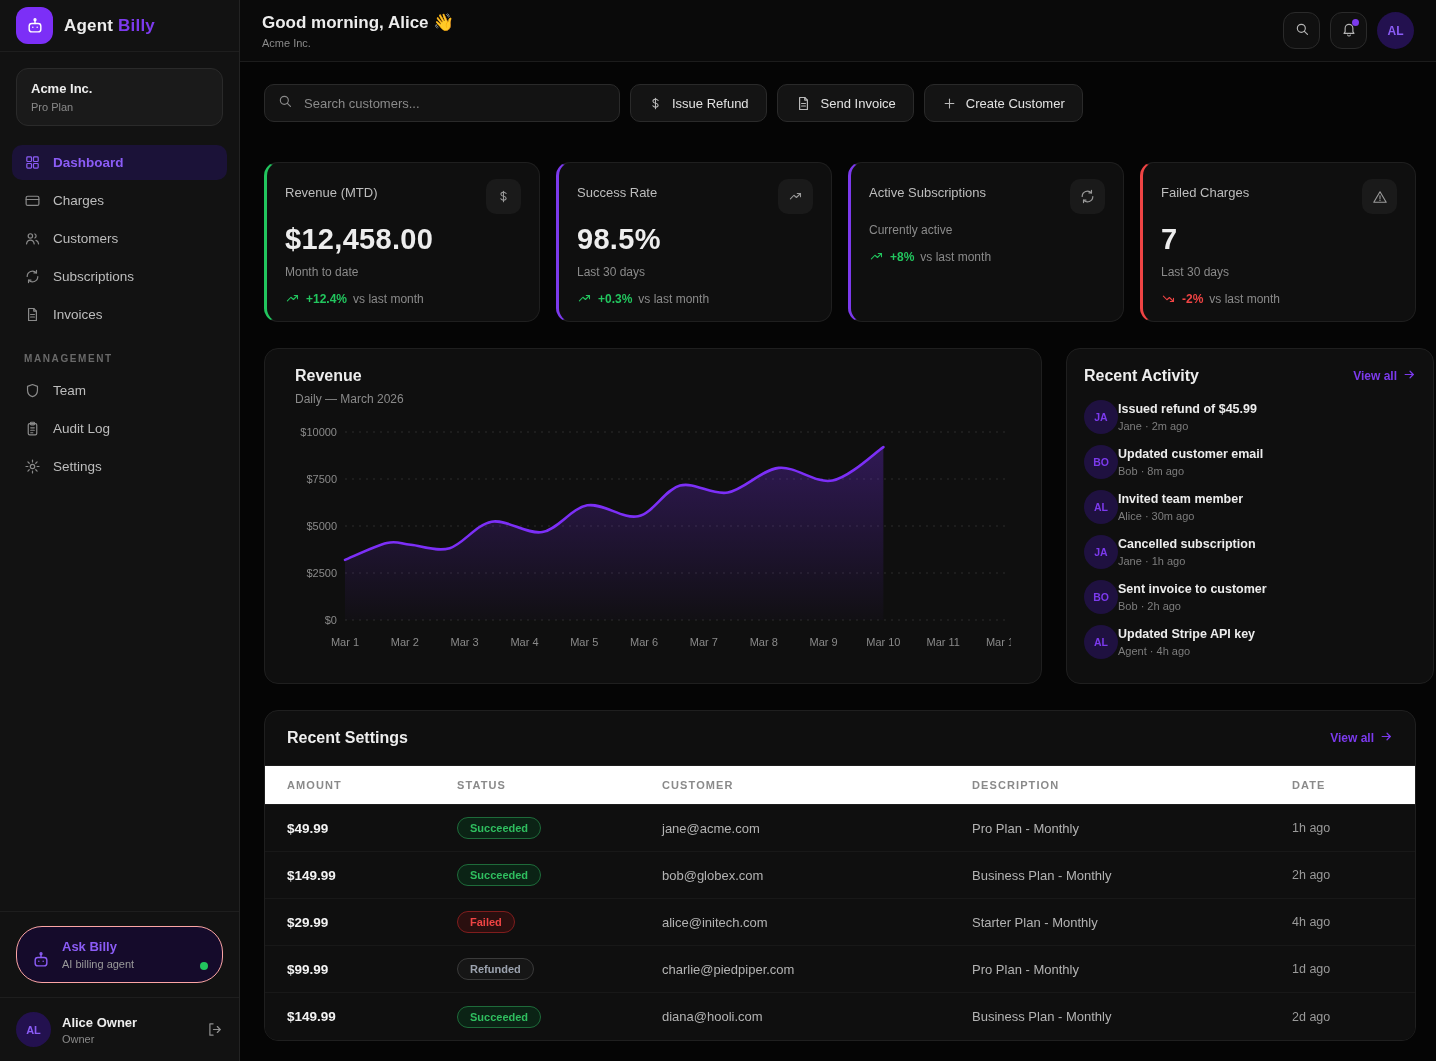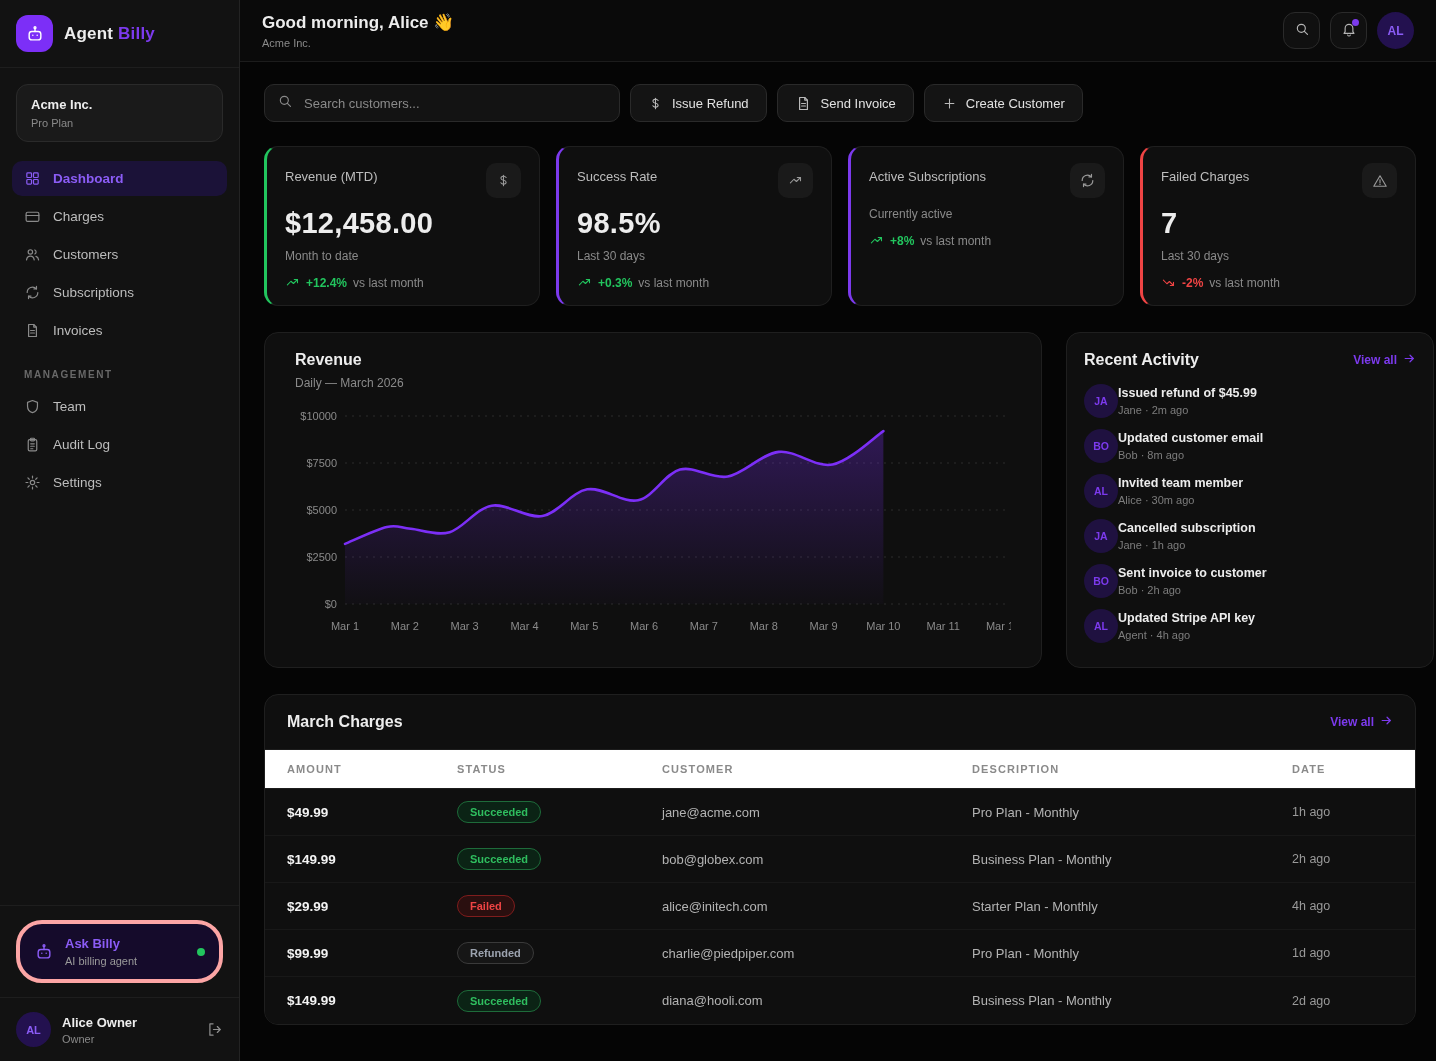--- a/index.html
+++ b/index.html
@@ -8,40 +8,40 @@
     width:1436px; height:1061px; overflow:hidden;
     background:#050505; color:#ededed;
     font-family:"Liberation Sans", sans-serif;
   }
   
   .sidebar {
     position:fixed; left:0; top:0; bottom:0; width:240px;
     background:#121212; border-right:1px solid #232323;
     display:flex; flex-direction:column;
   }
-  .logo-row { display:flex; align-items:center; gap:11px; padding:15px 16px; border-bottom:1px solid #1e1e1e; }
+  .logo-row { display:flex; align-items:center; gap:11px; padding:7px 16px; border-bottom:1px solid #1e1e1e; }
   .logo-chip { width:37px; height:37px; border-radius:12px; background:#7c2ff7; color:#fff;
     display:flex; align-items:center; justify-content:center; flex:0 0 auto; }
   .brand-title { font-size:17px; font-weight:800; letter-spacing:.2px; }
   .brand-secondary { color:#7c3aed; }
   .org-card { margin:16px 16px 8px; padding:12px 14px; border-radius:12px;
     background:#1a1a1a; border:1px solid #2a2a2a; }
   .org-name { font-size:13px; font-weight:800; }
   .org-plan { font-size:11px; color:#8a8a8a; margin-top:5px; }
   .nav { margin-top:8px; }
   .nav-item { display:flex; align-items:center; gap:12px; margin:3px 12px; padding:9px 12px;
     border-radius:10px; cursor:pointer; color:#bdbdbd; font-size:13.5px; }
   .nav-item .nav-icon { color:#8a8a8a; display:flex; }
   .nav-item.nav-active { background:#1b1238; color:#8b5cf6; font-weight:800; }
   .nav-item.nav-active .nav-icon { color:#8b5cf6; }
   .section-label { margin:18px 24px 6px; font-size:10px; font-weight:700; letter-spacing:1.6px; color:#696969; }
   .sidebar-footer { margin-top:auto; border-top:1px solid #1e1e1e; }
   .ask-billy { margin:14px 16px; padding:12px 14px; border-radius:26px;
-    border:4px solid #fca5a5; background:#150b2b;
-    display:flex; align-items:center; gap:11px; cursor:pointer; }
+    border:1px solid #fca5a5; background:#150b2b;
+    display:flex; align-items:flex-end; gap:11px; cursor:pointer; }
   .ask-billy-icon { color:#8b5cf6; display:flex; }
   .ask-billy-title { font-size:13px; font-weight:800; color:#8b5cf6; }
   .ask-billy-sub { font-size:11px; color:#9a9a9a; margin-top:4px; }
   .status-dot { width:8px; height:8px; border-radius:50%; margin-left:auto; flex:0 0 auto; }
   .user-row { border-top:1px solid #1e1e1e; padding:14px 16px; display:flex; align-items:center; gap:11px; }
   .user-avatar { width:35px; height:35px; border-radius:50%; background:#23114f; color:#8b5cf6;
     font-size:11px; font-weight:800; display:flex; align-items:center; justify-content:center; flex:0 0 auto; }
   .user-name { font-size:13px; font-weight:800; }
   .user-role { font-size:11px; color:#8a8a8a; margin-top:3px; }
   .logout-btn { margin-left:auto; color:#8f8f8f; display:flex; cursor:pointer; }
@@ -63,21 +63,21 @@
   .search-box { width:356px; height:38px; background:#131313; border:1px solid #2a2a2a; border-radius:10px;
     display:flex; align-items:center; gap:9px; padding:0 12px; color:#8a8a8a; }
   .search-box input { flex:1; background:transparent; border:none; outline:none; color:#dddddd; font-size:13px;
     font-family:"Liberation Sans", sans-serif; }
   .search-box input::placeholder { color:#8a8a8a; }
   .tool-btn { height:38px; padding:0 17px; border-radius:10px; border:1px solid #2a2a2a; background:#141414;
     color:#e2e2e2; font-size:13px; display:flex; align-items:center; gap:9px; cursor:pointer;
     font-family:"Liberation Sans", sans-serif; }
   .tool-btn .btn-icon { color:#b9b9b9; display:flex; }
   
-  .stats-grid { margin-top:24px; display:grid; grid-template-columns:repeat(4,1fr); gap:16px; }
+  .stats-grid { margin-top:40px; display:grid; grid-template-columns:repeat(4,1fr); gap:16px; }
   .stat-card { background:#0f0f0f; border:1px solid #1f1f1f; border-left:3px solid #22c55e;
     border-radius:14px; padding:16px 18px; height:160px; }
   .stat-top { display:flex; justify-content:space-between; align-items:flex-start; }
   .stat-label { color:#bdbdbd; font-size:13px; padding-top:6px; }
   .icon-chip { width:35px; height:35px; border-radius:10px; background:#1a1a1a; color:#9a9a9a;
     display:flex; align-items:center; justify-content:center; }
   .stat-value { font-size:29px; font-weight:800; margin-top:9px; letter-spacing:.3px; }
   .stat-sub { color:#8a8a8a; font-size:12px; margin-top:9px; }
   .stat-delta { margin-top:12px; font-size:12px; color:#8a8a8a; display:flex; gap:6px; align-items:center; }
   .trend-up { color:#22c55e; font-weight:800; }
@@ -545,21 +545,21 @@
                 <div class="activity-title">Updated Stripe API key</div>
                 <div class="activity-meta">Agent · 4h ago</div>
               </span>
             </div>
           </div>
       </div>
     </div>
 
     <div class="panel charges-panel">
       <div class="charges-head">
-        <span class="panel-title">March Charges</span>
+        <span class="panel-title">Recent Settings</span>
         <span class="view-all">
           <span>View all</span>
           <span><svg width="13" height="13" viewBox="0 0 24 24" stroke-width="2.2" fill="none" stroke="currentColor" stroke-linecap="round" stroke-linejoin="round">
                 <line x1="4" y1="12" x2="19" y2="12"></line>
                 <polyline points="13 6 19 12 13 18"></polyline>
               </svg></span>
         </span>
       </div>
       <div class="tbl-header">
         <span>AMOUNT</span>

